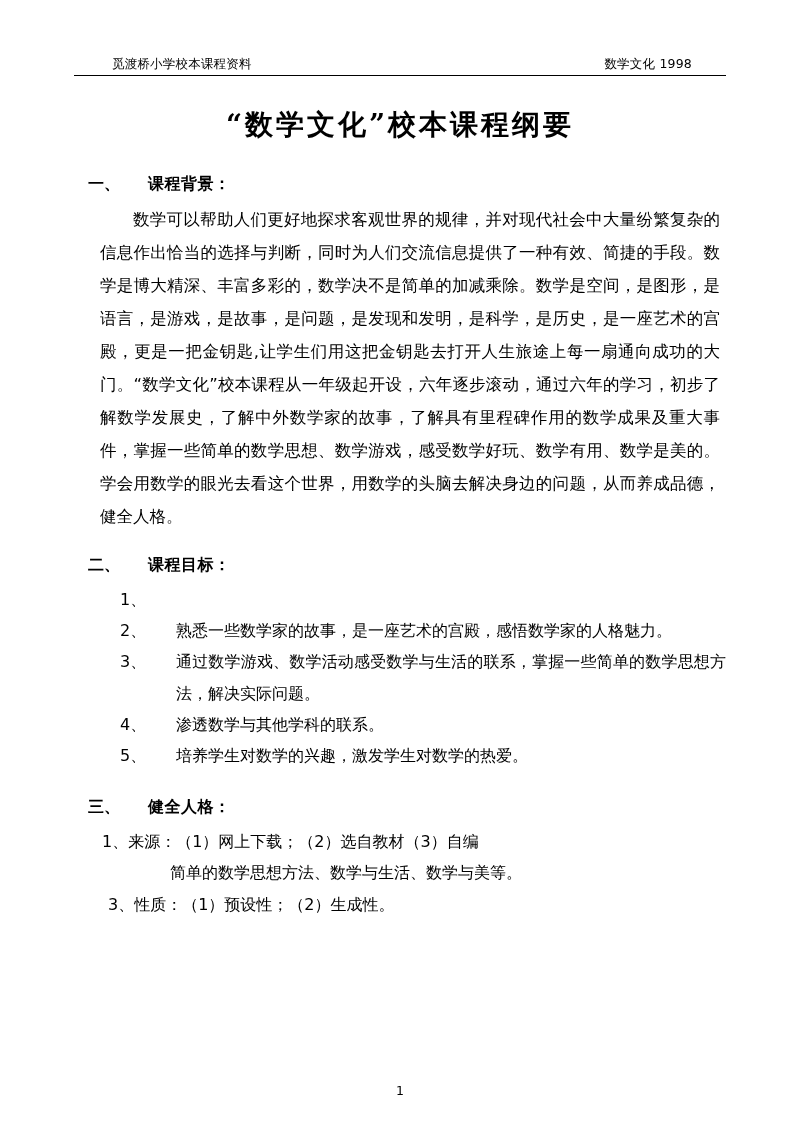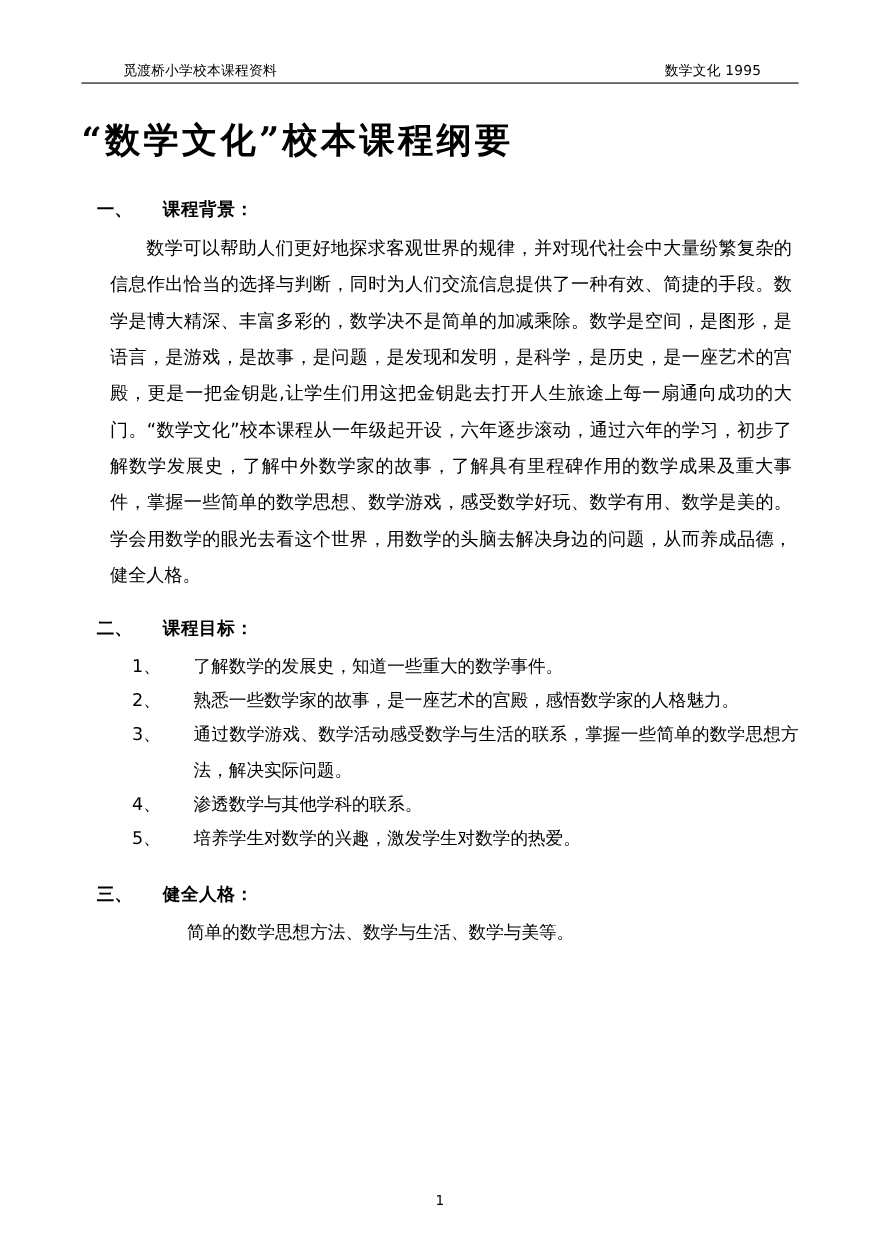--- a/index.html
+++ b/index.html
@@ -33,22 +33,22 @@
   }
   .header-left {
     letter-spacing: 0.2px;
   }
   .header-right {
     letter-spacing: 0.2px;
     padding-right: 32px;
   }
   
   .doc-title {
-    text-align: left;
-    font-size: 32px;
+    text-align: center;
+    font-size: 28px;
     font-weight: bold;
     letter-spacing: 3px;
     margin: 22px 0 30px 0;
     font-family: "DejaVu Serif", "Liberation Serif", serif;
   }
   
   .section-head {
     display: flex;
     align-items: baseline;
     font-size: 16px;
@@ -118,39 +118,38 @@
     font-size: 12.5px;
   }
 </style>
 </head>
 <body>
 
 <div class="page">
 
   <div class="header">
     <div class="header-left">觅渡桥小学校本课程资料</div>
-    <div class="header-right">数学文化 1995</div>
+    <div class="header-right">数学文化 1998</div>
   </div>
 
   <div class="doc-title">“数学文化”校本课程纲要</div>
 
   <div class="section-head">
     <span class="section-num">一、</span>
     <span class="section-title">课程背景：</span>
   </div>
   <p class="para">数学可以帮助人们更好地探求客观世界的规律，并对现代社会中大量纷繁复杂的信息作出恰当的选择与判断，同时为人们交流信息提供了一种有效、简捷的手段。数学是博大精深、丰富多彩的，数学决不是简单的加减乘除。数学是空间，是图形，是语言，是游戏，是故事，是问题，是发现和发明，是科学，是历史，是一座艺术的宫殿，更是一把金钥匙,让学生们用这把金钥匙去打开人生旅途上每一扇通向成功的大门。“数学文化”校本课程从一年级起开设，六年逐步滚动，通过六年的学习，初步了解数学发展史，了解中外数学家的故事，了解具有里程碑作用的数学成果及重大事件，掌握一些简单的数学思想、数学游戏，感受数学好玩、数学有用、数学是美的。学会用数学的眼光去看这个世界，用数学的头脑去解决身边的问题，从而养成品德，健全人格。</p>
 
   <div class="section-head">
     <span class="section-num">二、</span>
     <span class="section-title">课程目标：</span>
   </div>
   <ul class="num-list">
     <li class="num-item">
       <span class="idx">1、</span>
-      <span class="txt">了解数学的发展史，知道一些重大的数学事件。</span>
     </li>
     <li class="num-item">
       <span class="idx">2、</span>
       <span class="txt">熟悉一些数学家的故事，是一座艺术的宫殿，感悟数学家的人格魅力。</span>
     </li>
     <li class="num-item">
       <span class="idx">3、</span>
       <span class="txt">通过数学游戏、数学活动感受数学与生活的联系，掌握一些简单的数学思想方法，解决实际问题。</span>
     </li>
     <li class="num-item">
@@ -161,19 +160,21 @@
       <span class="idx">5、</span>
       <span class="txt">培养学生对数学的兴趣，激发学生对数学的热爱。</span>
     </li>
   </ul>
 
   <div class="section-head" style="margin-top:26px;">
     <span class="section-num">三、</span>
     <span class="section-title">健全人格：</span>
   </div>
   <div class="content-lines">
+    <div class="line">1、来源：（1）网上下载；（2）选自教材（3）自编</div>
     <div class="line indent2">
       <span class="cont">简单的数学思想方法、数学与生活、数学与美等。</span>
     </div>
+    <div class="line indent2">3、性质：（1）预设性；（2）生成性。</div>
   </div>
 
   <div class="page-number">1</div>
 </div>
 
 </body></html>

